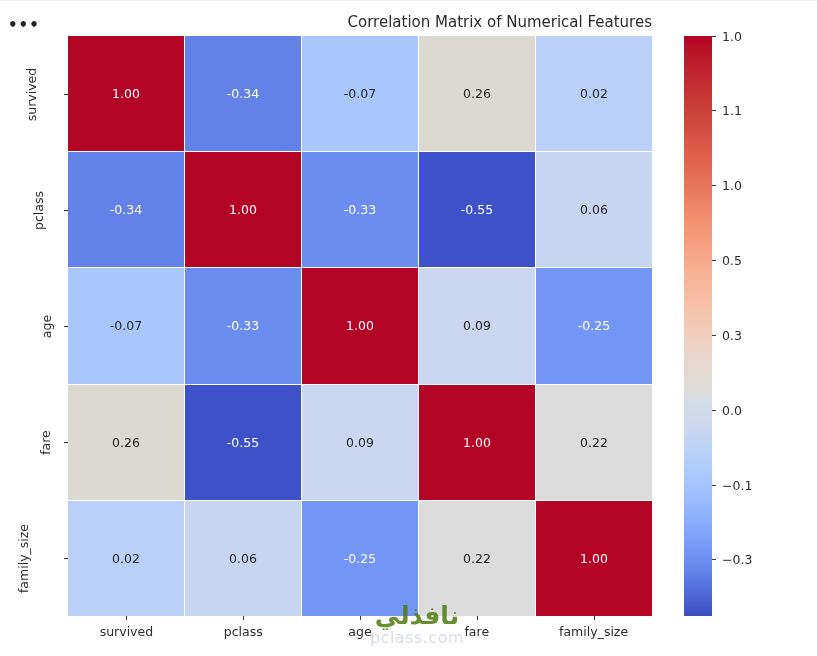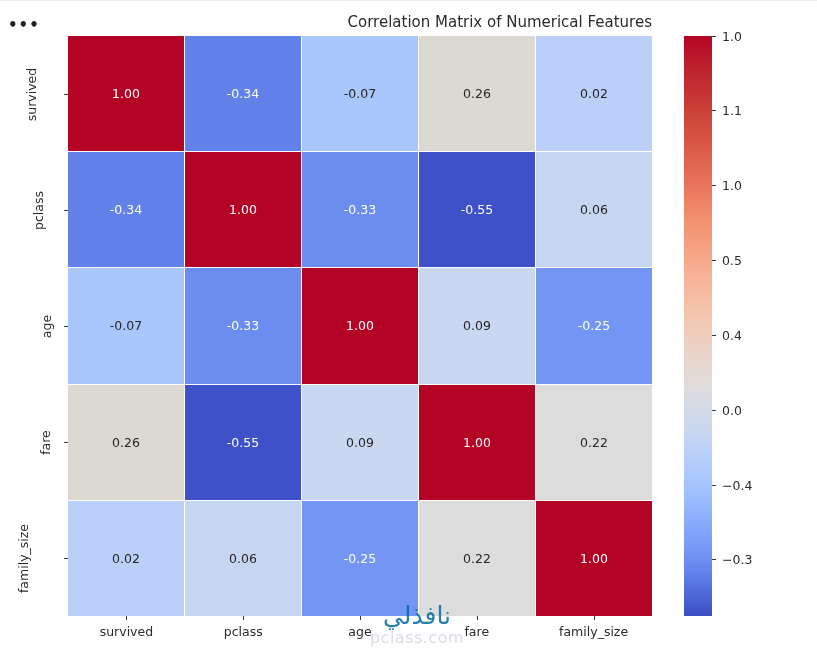--- a/index.html
+++ b/index.html
@@ -215,24 +215,24 @@
     position: absolute;
     left: 332px;
     top: 604px;
     width: 170px;
     text-align: center;
     pointer-events: none;
     user-select: none;
   }
   .wm-arabic {
     font-size: 25px;
-    color: #0369a1;
+    color: #4d7c0f;
     opacity: 0.85;
     line-height: 24px;
-    font-weight: 400;
+    font-weight: 700;
     direction: rtl;
   }
   .wm-domain {
     font-size: 16px;
     color: #d5d9e2;
     opacity: 0.9;
     line-height: 20px;
     letter-spacing: 0.5px;
   }
 </style>
@@ -385,29 +385,29 @@
         <div class="cbtick" style="top: 149.677px;">
           <span class="cbtick-mark"></span>
           <span class="cbtick-text">1.0</span>
         </div>
         <div class="cbtick" style="top: 224.516px;">
           <span class="cbtick-mark"></span>
           <span class="cbtick-text">0.5</span>
         </div>
         <div class="cbtick" style="top: 299.355px;">
           <span class="cbtick-mark"></span>
-          <span class="cbtick-text">0.4</span>
+          <span class="cbtick-text">0.3</span>
         </div>
         <div class="cbtick" style="top: 374.194px;">
           <span class="cbtick-mark"></span>
           <span class="cbtick-text">0.0</span>
         </div>
         <div class="cbtick" style="top: 449.032px;">
           <span class="cbtick-mark"></span>
-          <span class="cbtick-text">−0.4</span>
+          <span class="cbtick-text">−0.1</span>
         </div>
         <div class="cbtick" style="top: 523.871px;">
           <span class="cbtick-mark"></span>
           <span class="cbtick-text">−0.3</span>
         </div>
       </div>
   </div>
 
   <div class="watermark">
     <div class="wm-arabic">نافذلي</div>

